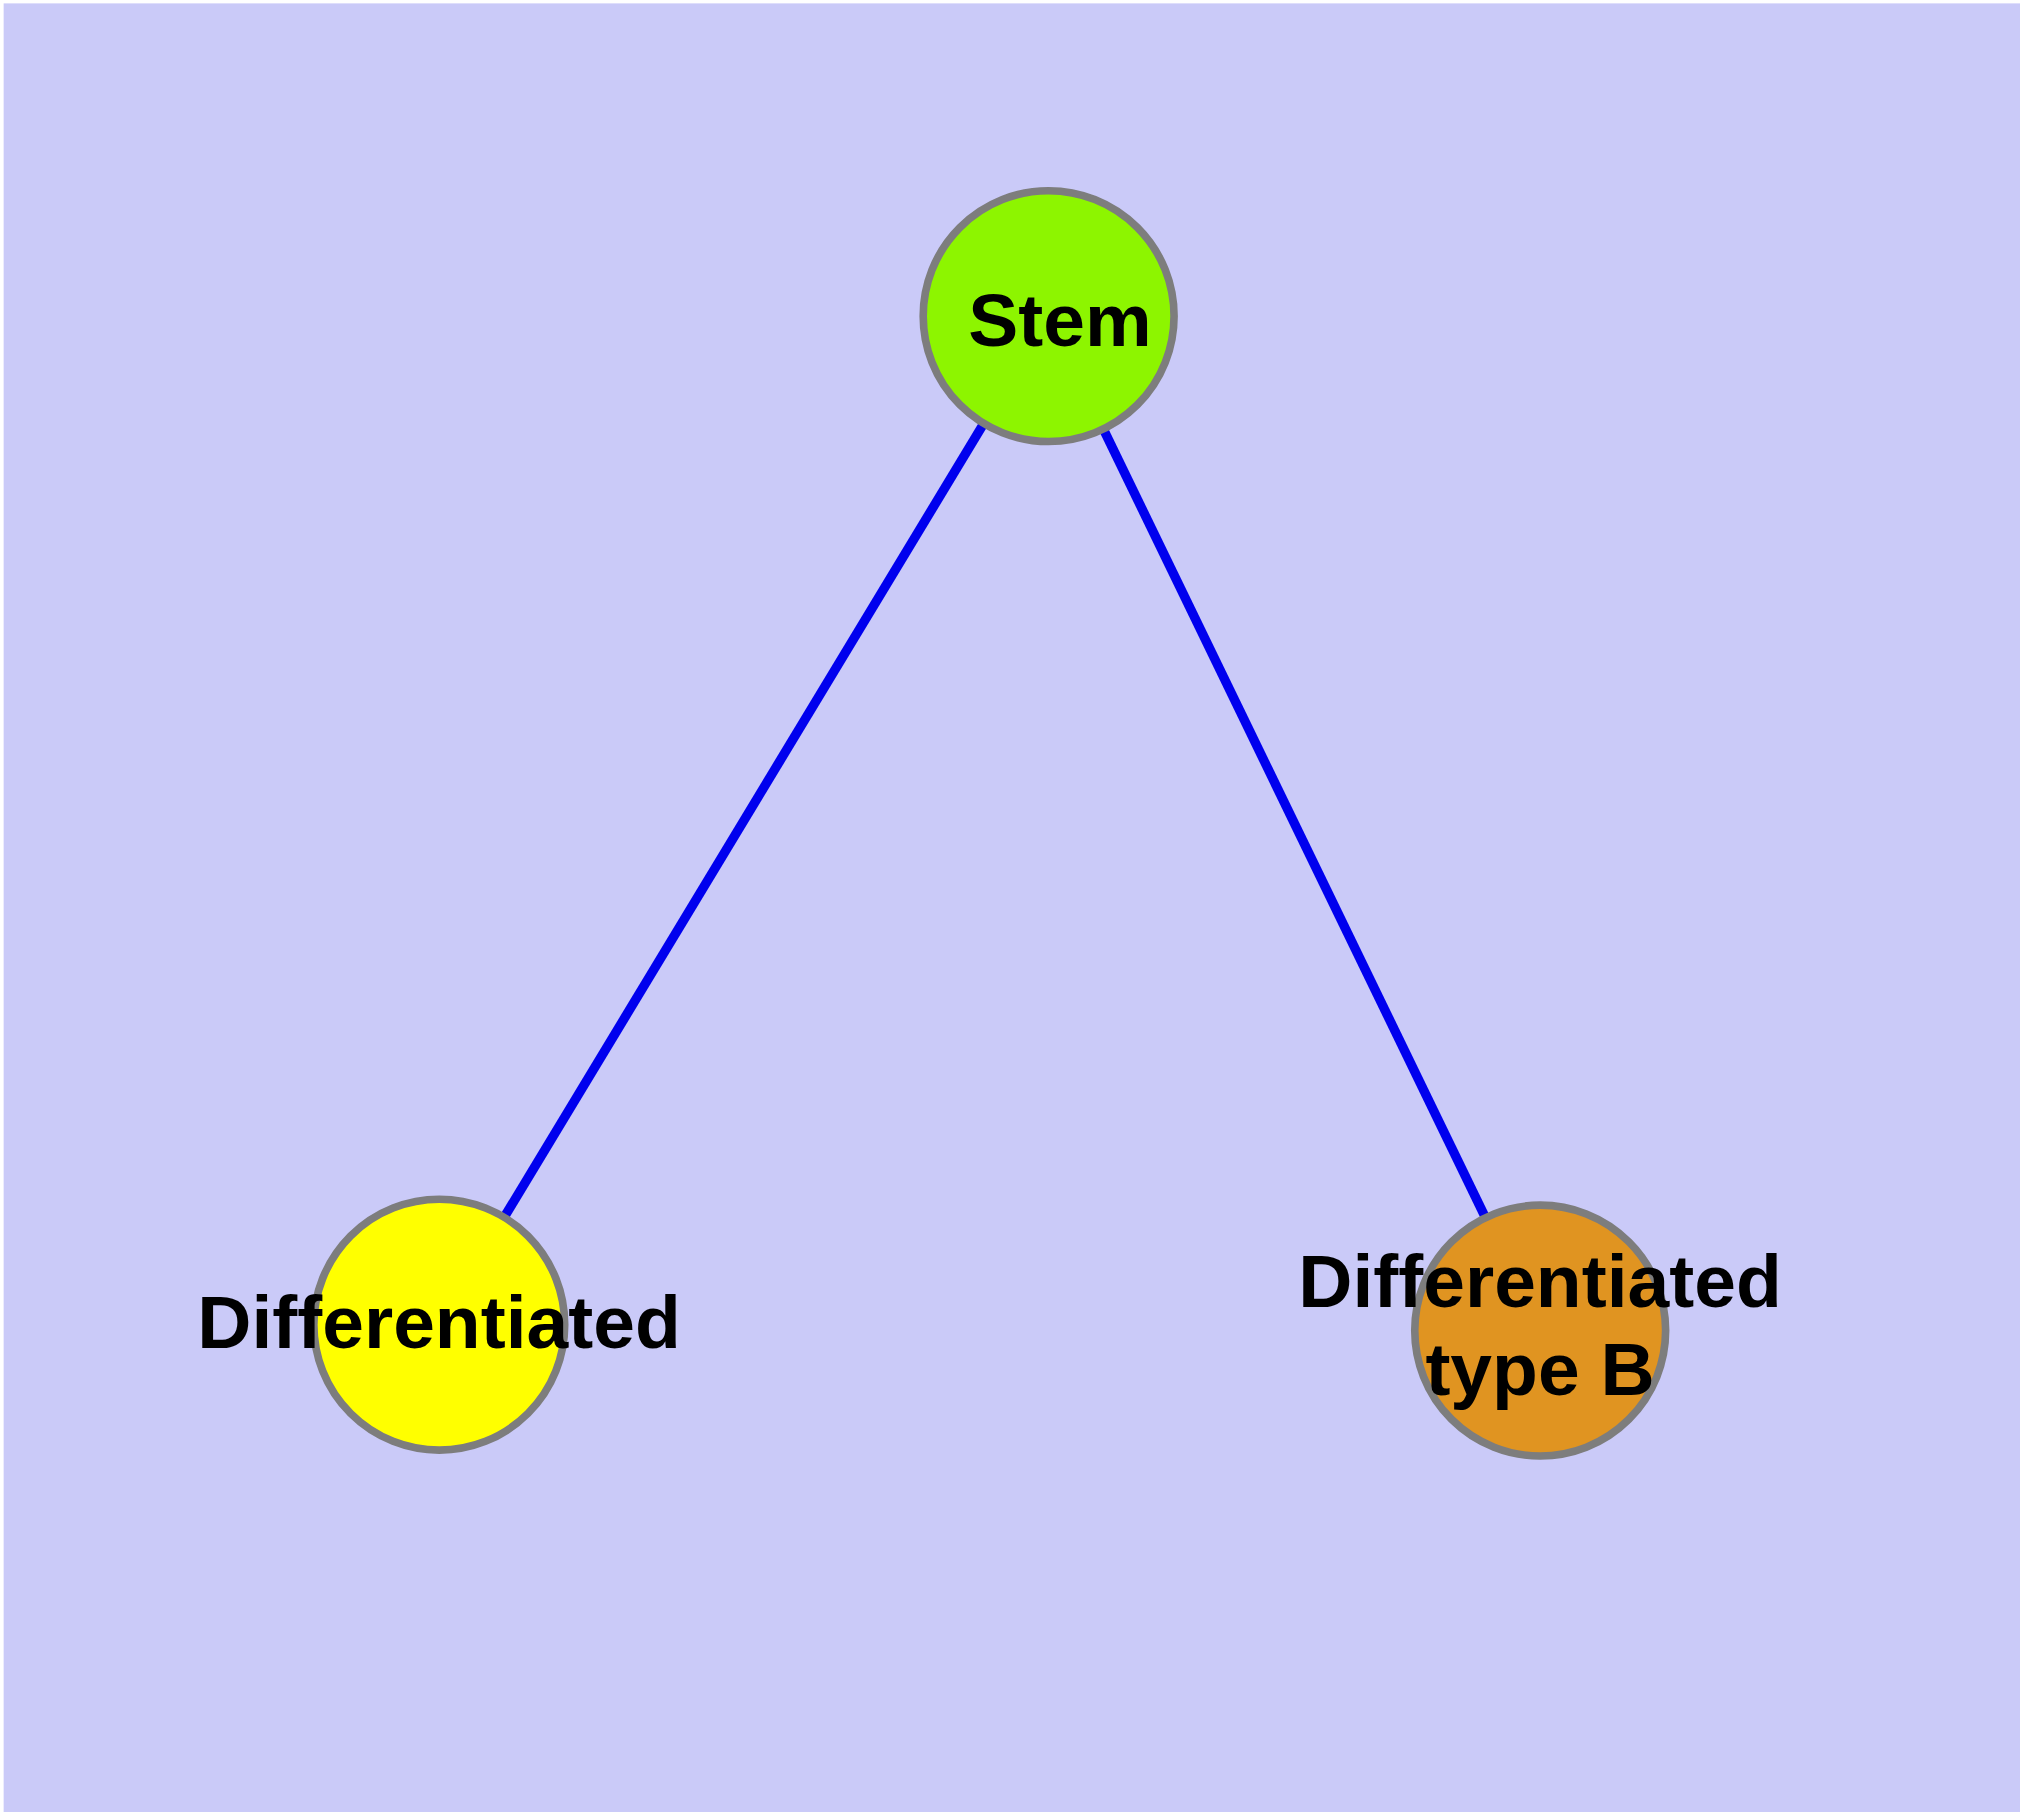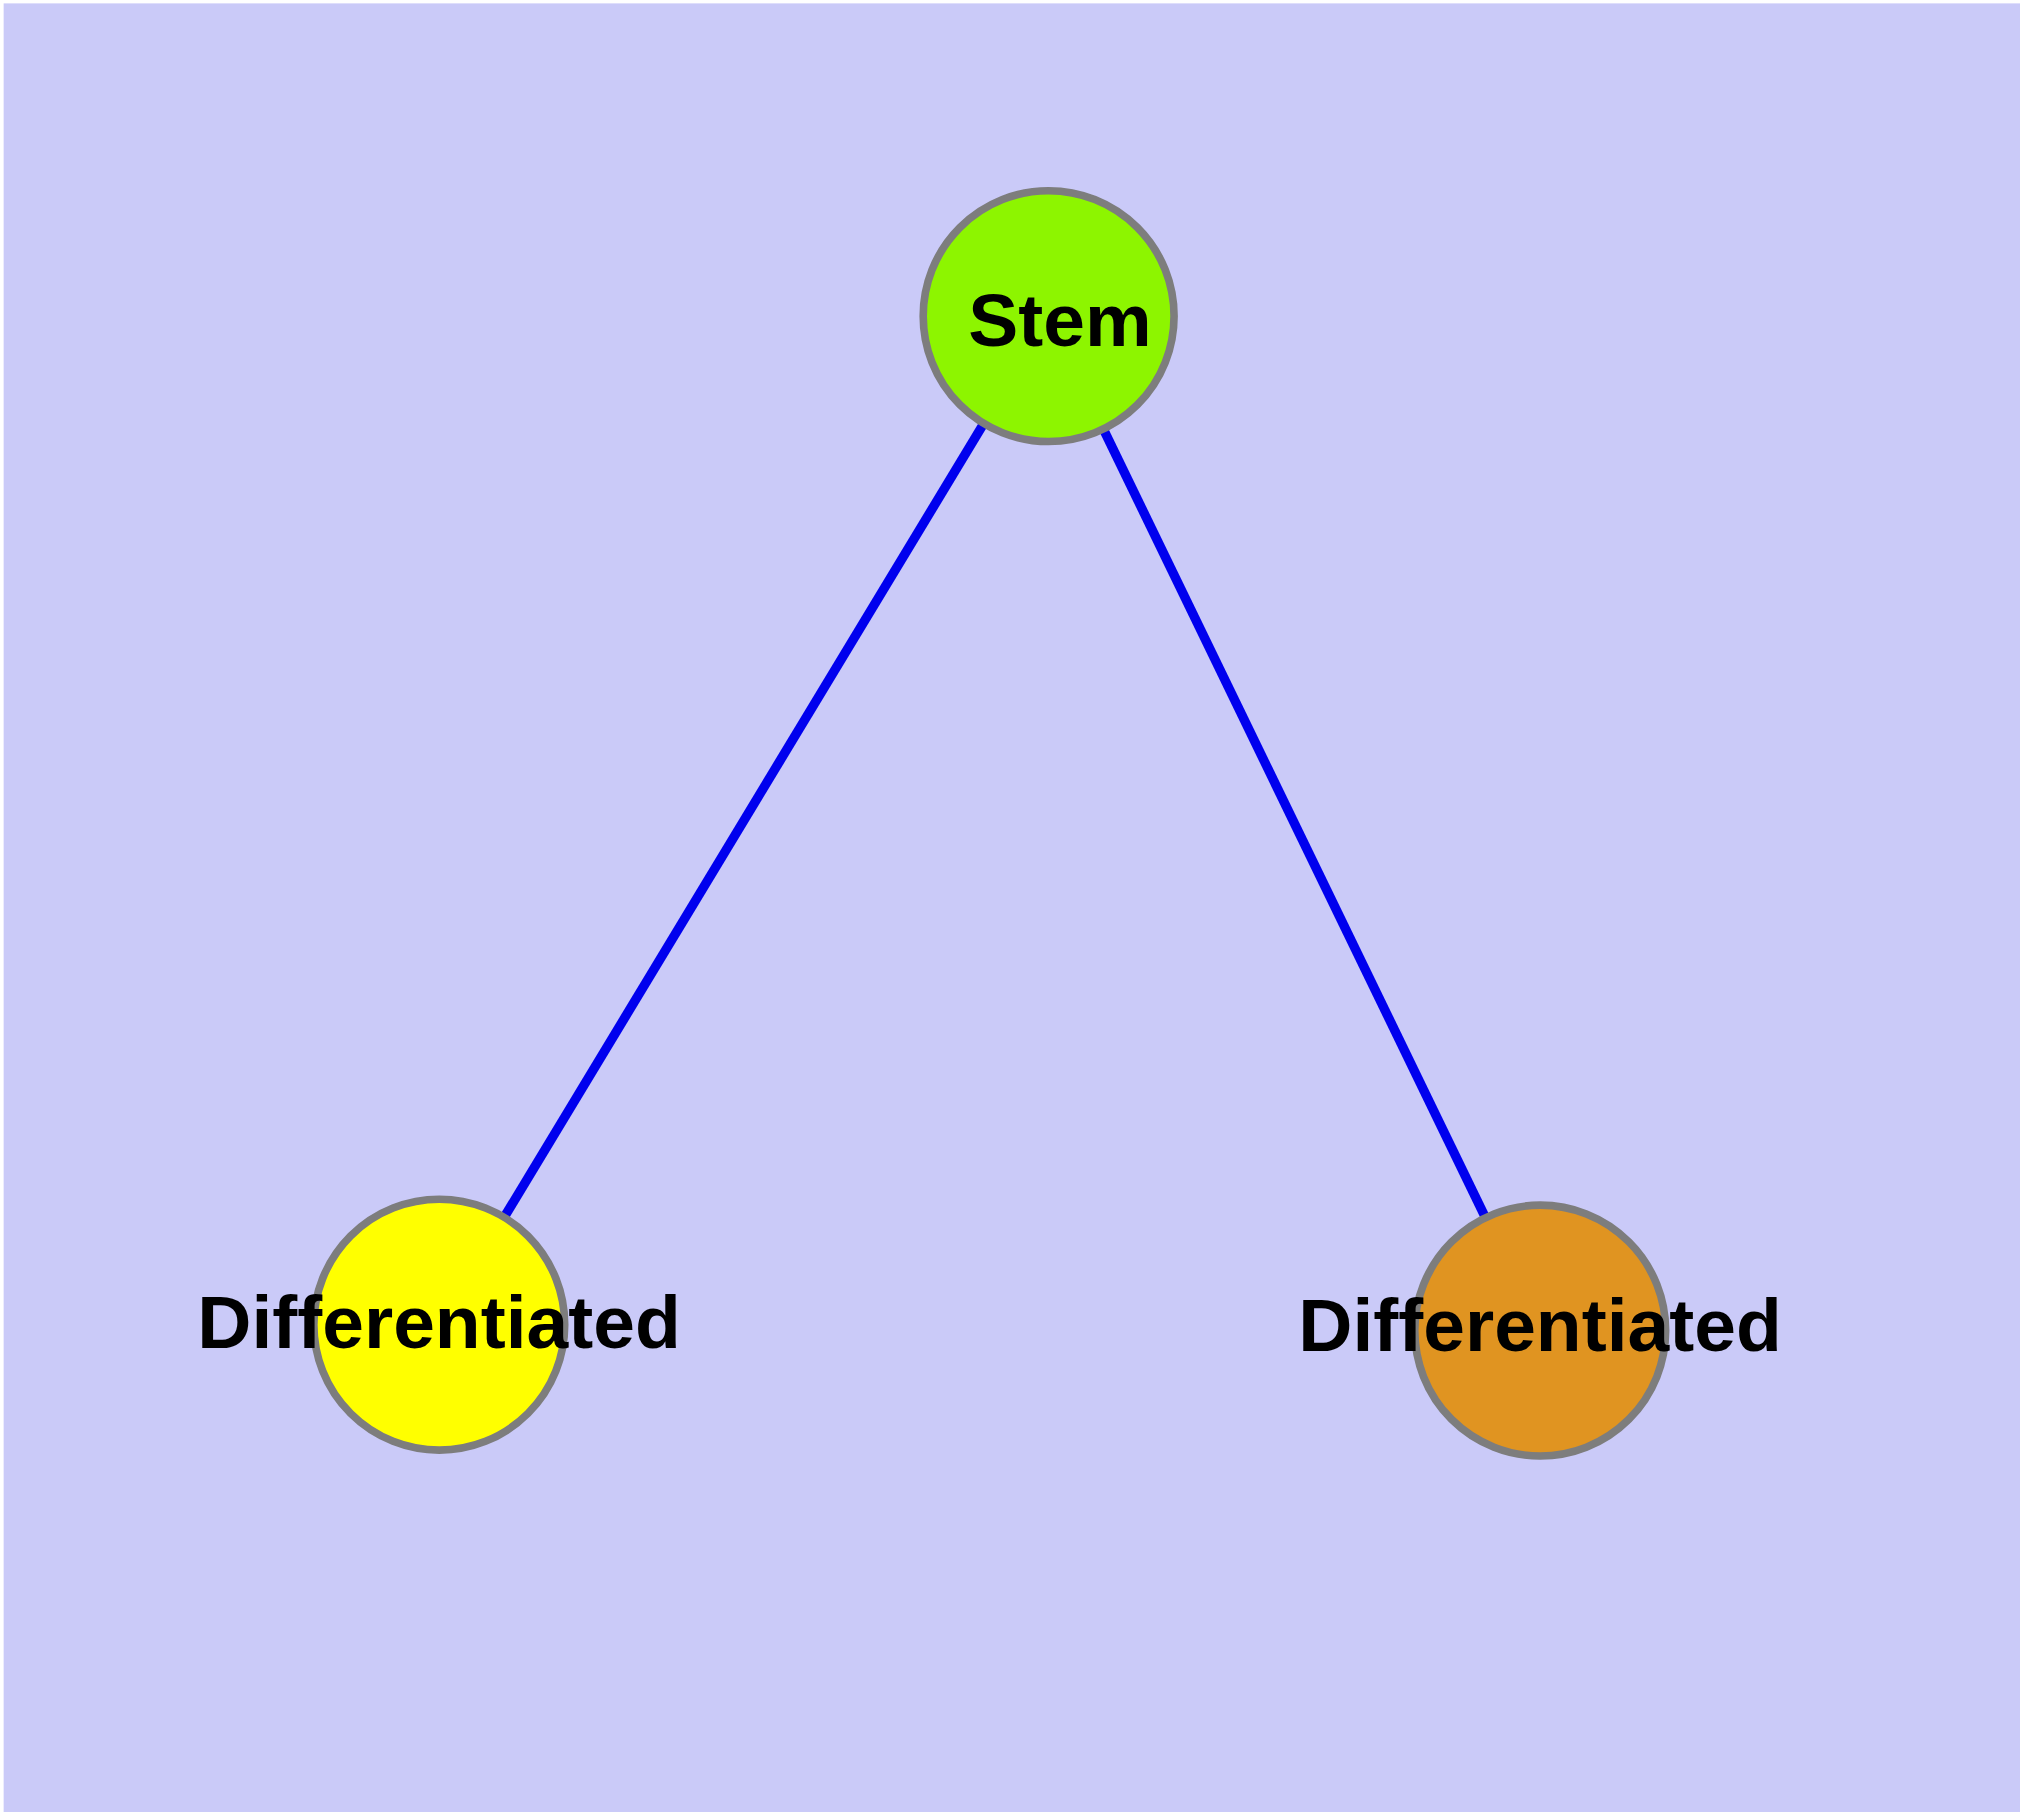--- a/index.html
+++ b/index.html
@@ -63,16 +63,17 @@
   </svg>
 
   <div class="node-label" style="left:1048px; top:320px;margin-left:12px;">Stem</div>
 
   <div class="node-label" style="left:439px; top:1322px;">
     <div class="label-line">Differentiated</div>
   </div>
 
   <div class="node-label" style="left:1540px; top:1325px;">
     <div class="label-line">Differentiated</div>
+    <div class="label-line">type B</div>
   </div>
 
 </div>
 
 
 </body></html>

